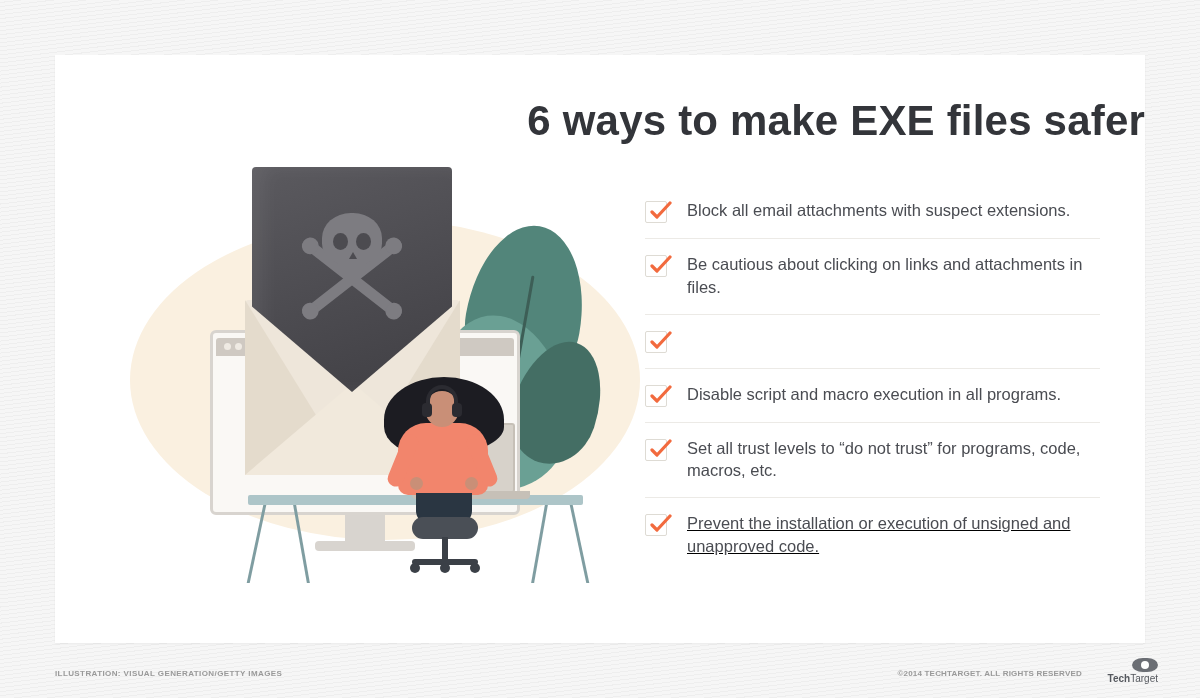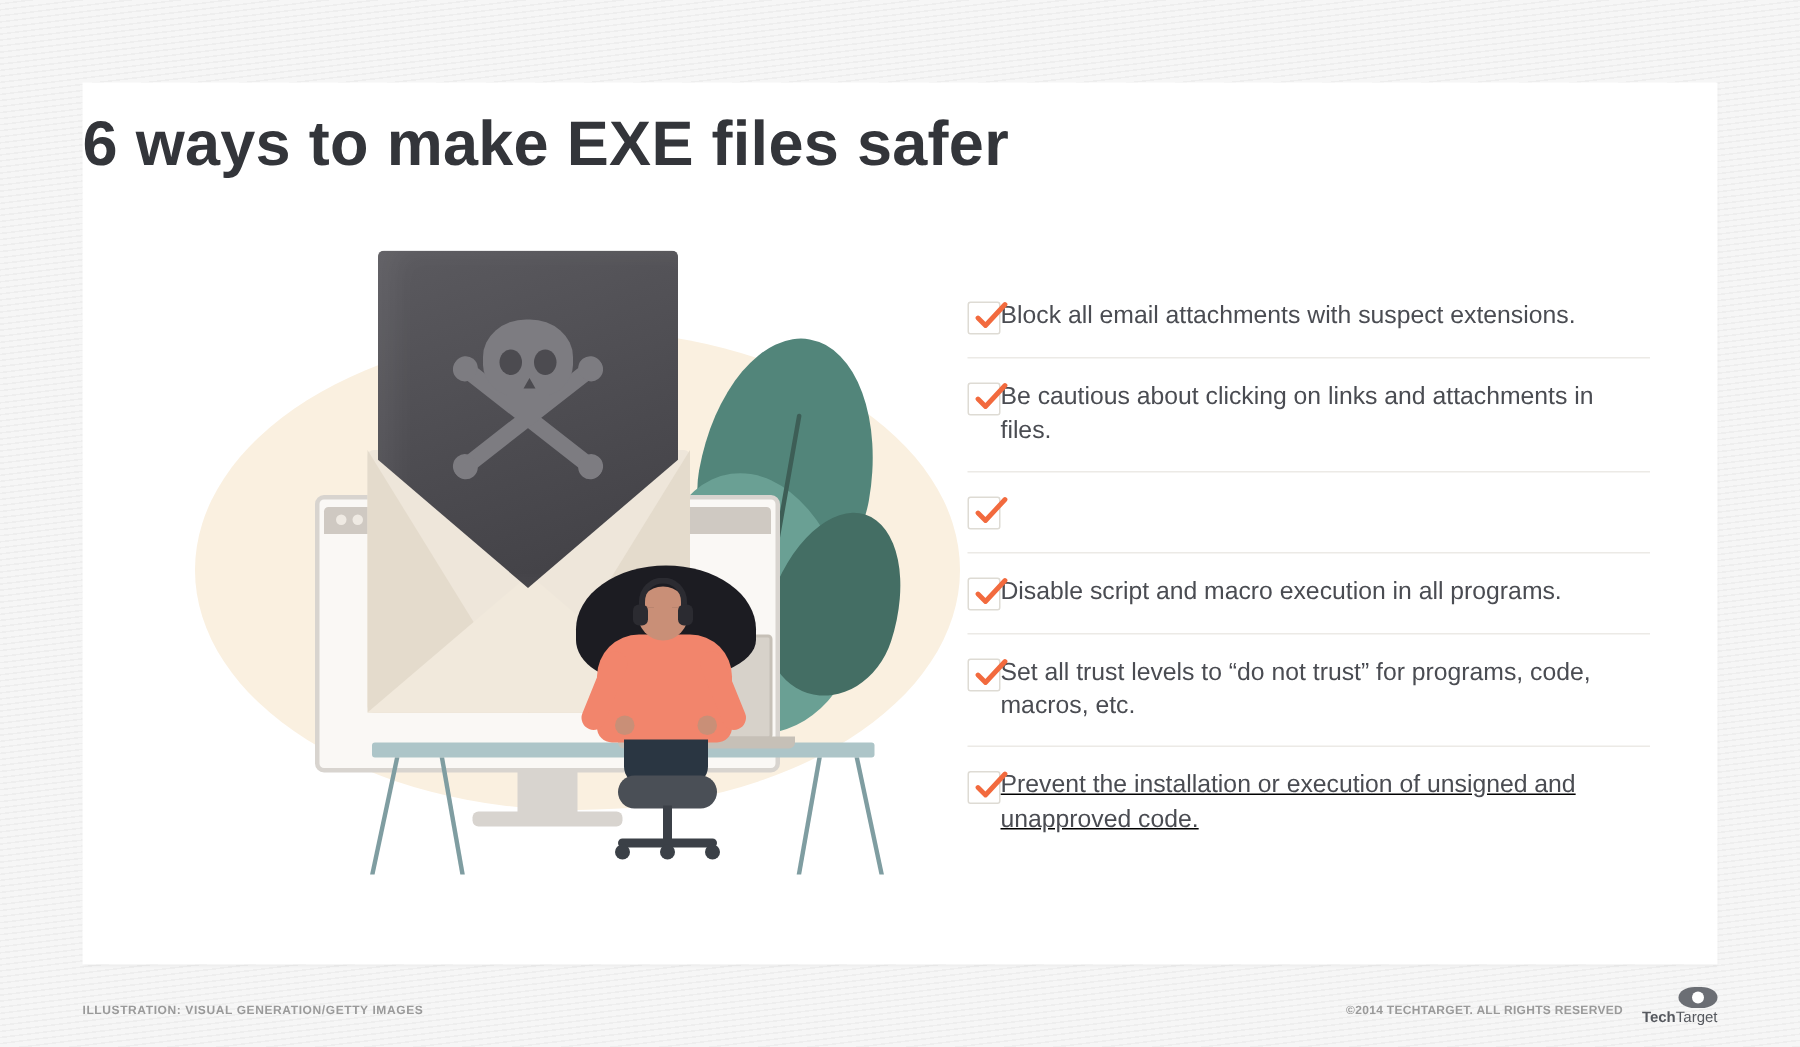--- a/index.html
+++ b/index.html
@@ -16,22 +16,22 @@
   }
   .card {
     position: absolute;
     left: 55px; top: 55px;
     width: 1090px; height: 588px;
     background: #ffffff;
     box-shadow: 0 1px 2px rgba(0,0,0,0.05);
   }
   .title {
     position: absolute;
-    top: 17px; left: 0; width: 100%;
-    text-align: left;
+    top: 42px; left: 0; width: 100%;
+    text-align: right;
     font-size: 42px;
     font-weight: 800;
     color: #33353a;
     letter-spacing: 0.2px;
   }
 
   
   .illus {
     position: absolute;
     left: 85px; top: 100px;
@@ -144,21 +144,21 @@
   .list {
     position: absolute;
     left: 590px; top: 130px;
     width: 455px;
   }
   .row {
     display: flex;
     align-items: flex-start;
     padding: 14px 0 15px 0;
     border-bottom: 1px solid #eceae6;
-    gap: 0;
+    gap: 20px;
   }
   .row:last-child { border-bottom: none; text-decoration: underline; }
   .cb {
     flex: 0 0 22px; height: 22px;
     border: 1.5px solid #dedbd4;
     border-radius: 2px;
     position: relative;
     margin-top: 2px;
     background: #fff;
   }
@@ -178,21 +178,21 @@
     color: #9a9a9a; font-weight: 700;
   }
   .copyright {
     position: absolute;
     right: 118px; bottom: 20px;
     font-size: 8px; letter-spacing: 0.2px;
     color: #9a9a9a; font-weight: 600;
   }
   .brand {
     position: absolute;
-    right: 55px; bottom: 14px;
+    right: 42px; bottom: 14px;
     text-align: center;
   }
   .brand-eye{
     width:26px;height:14px;margin:0 0 1px auto;position:relative;
   }
   .brand-eye::before{content:'';position:absolute;inset:0;border-radius:50%/60%;background:#6b6e74;}
   .brand-eye::after{content:'';position:absolute;left:9px;top:3px;width:8px;height:8px;border-radius:50%;background:#fff;}
   .brand-txt{font-size:10px;font-weight:800;color:#55585e;}
   .brand-txt .thin{font-weight:500;}
 </style>

